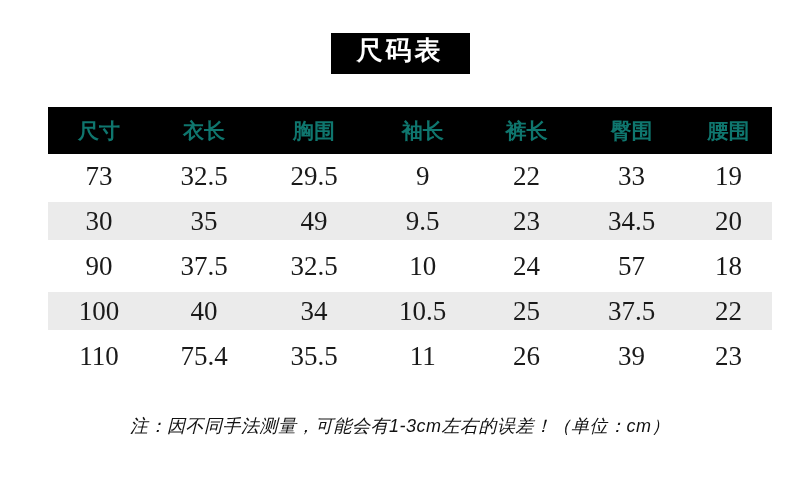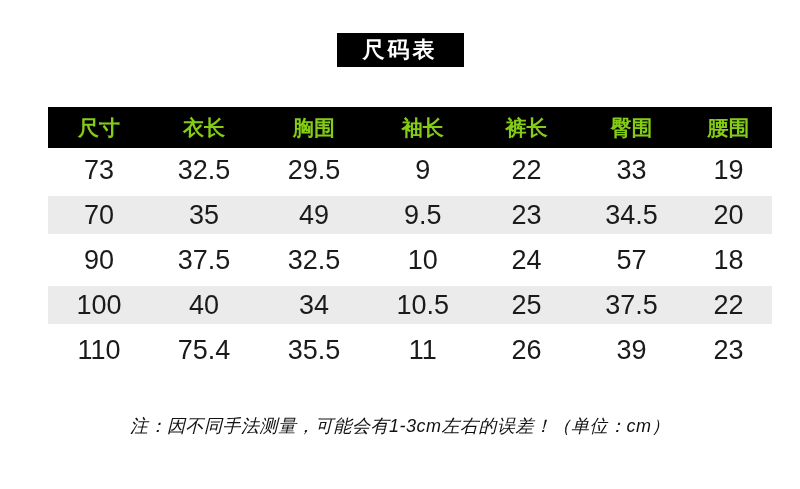--- a/index.html
+++ b/index.html
@@ -20,25 +20,25 @@
     position: absolute;
     top: 33px;
     left: 0;
     width: 800px;
     text-align: center;
   }
   .title-box {
     display: inline-block;
     background: #000000;
     color: #ffffff;
-    font-size: 22px;
+    font-size: 26px;
     font-weight: bold;
     letter-spacing: 3px;
     line-height: 34px;
-    height: 34px;
+    height: 41px;
     padding: 0 26px;
   }
   .table-wrap {
     position: absolute;
     top: 107px;
     left: 48px;
     width: 724px;
   }
   table.size-table {
     width: 100%;
@@ -47,35 +47,35 @@
   }
   table.size-table col.c1 { width: 14.1%; }
   table.size-table col.c2 { width: 14.9%; }
   table.size-table col.c3 { width: 15.5%; }
   table.size-table col.c4 { width: 14.5%; }
   table.size-table col.c5 { width: 14.2%; }
   table.size-table col.c6 { width: 14.8%; }
   table.size-table col.c7 { width: 12.0%; }
   table.size-table thead th {
     background: #000000;
-    color: #84cc16;
+    color: #0f766e;
     font-size: 21px;
     font-weight: bold;
-    height: 41px;
+    height: 47px;
     text-align: center;
     padding: 0;
   }
   table.size-table tbody td {
     height: 45px;
     text-align: center;
     vertical-align: middle;
     font-size: 27px;
     font-weight: 500;
     color: #1a1a1a;
-    font-family: Liberation Sans, sans-serif;
+    font-family: Liberation Serif, serif;
     padding: 0;
     border: none;
   }
   table.size-table tbody tr.striped td {
     
     background: linear-gradient(#ffffff 0 3px, #ebebeb 3px 41px, #ffffff 41px 45px);
   }
   .footnote {
     position: absolute;
     top: 414px;
@@ -123,21 +123,21 @@
           <tr>
             <td>73</td>
             <td>32.5</td>
             <td>29.5</td>
             <td>9</td>
             <td>22</td>
             <td>33</td>
             <td>19</td>
           </tr>
           <tr class="striped">
-            <td>70</td>
+            <td>30</td>
             <td>35</td>
             <td>49</td>
             <td>9.5</td>
             <td>23</td>
             <td>34.5</td>
             <td>20</td>
           </tr>
           <tr>
             <td>90</td>
             <td>37.5</td>

